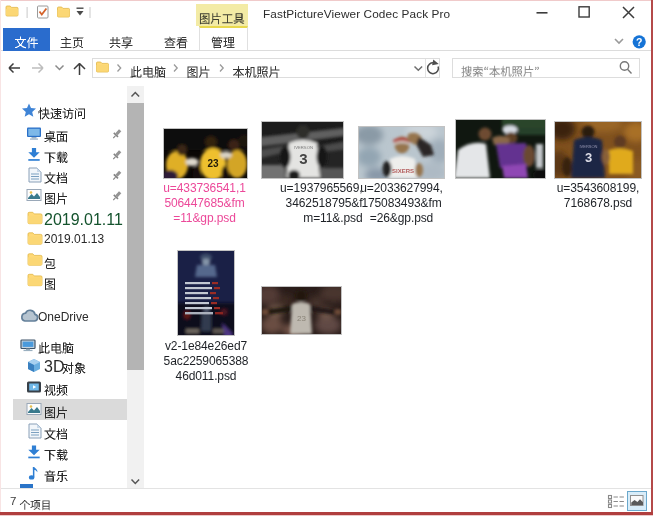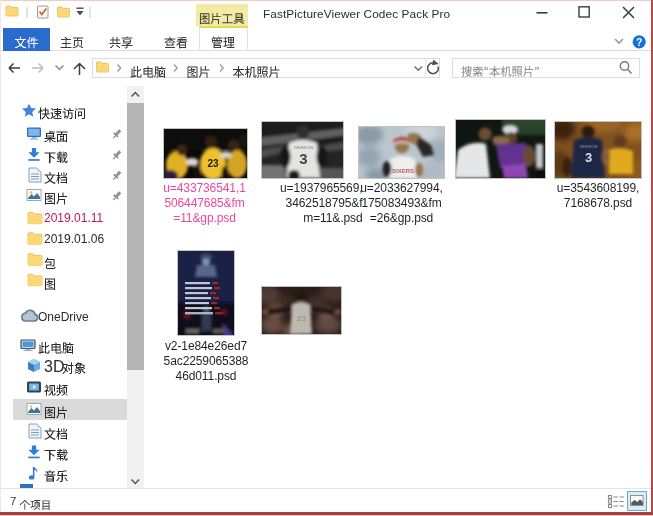--- a/index.html
+++ b/index.html
@@ -14,22 +14,22 @@
 <div style="position:absolute;left:0;top:515px;width:653px;height:1px;background:#eccaca"></div>
 <div style="position:absolute;left:196px;top:4px;width:52px;height:22px;background:#f3eba5"></div>
     <div style="position:absolute;left:263px;top:7px;font-size:11.8px;color:#2c2c2c;letter-spacing:0.1px">FastPictureViewer Codec Pack Pro</div>
     <div style="position:absolute;left:1px;top:50px;width:650px;height:1px;background:#dcdcdc"></div>
     <div style="position:absolute;left:3px;top:27.5px;width:47px;height:23px;background:#2a6ccd"></div>
     <div style="position:absolute;left:199px;top:26px;width:49px;height:24px;background:#fff;border-left:1px solid #e0e0e0;border-right:1px solid #e0e0e0;border-top:2px solid #e8d84e;box-sizing:border-box"></div>
     <div style="position:absolute;left:92px;top:57.5px;width:348px;height:20.5px;background:#fff;border:1px solid #ddd;box-sizing:border-box"></div>
     <div style="position:absolute;left:425px;top:58.5px;width:1px;height:18.5px;background:#e3e3e3"></div>
     <div style="position:absolute;left:451.5px;top:57.5px;width:188px;height:20.5px;background:#fff;border:1px solid #ddd;box-sizing:border-box"></div>
     <div style="position:absolute;left:13px;top:399px;width:114px;height:21px;background:#dadada"></div>
-    <div style="position:absolute;left:44px;top:211.0px;font-size:12px;color:#be185d">2019.01.11</div>
-    <div style="position:absolute;left:44px;top:231.5px;font-size:12px;color:#2a2a2a">2019.01.06</div>
+    <div style="position:absolute;left:44px;top:211.0px;font-size:16px;color:#14532d">2019.01.11</div>
+    <div style="position:absolute;left:44px;top:231.5px;font-size:12px;color:#2a2a2a">2019.01.13</div>
     <div style="position:absolute;left:38px;top:309.5px;font-size:12px;color:#2a2a2a">OneDrive</div>
     <div style="position:absolute;left:44px;top:358.0px;font-size:16px;color:#2a2a2a">3D</div>
     <div style="position:absolute;left:20px;top:484px;width:13px;height:4px;background:#2a74c8"></div>
     <div style="position:absolute;left:127px;top:86px;width:16.5px;height:402px;background:#f1f1f1"></div>
     <div style="position:absolute;left:127px;top:103px;width:16.5px;height:267px;background:#b4b4b4"></div>
     <div style="position:absolute;left:1px;top:488px;width:650px;height:1px;background:#e3e3e3"></div>
     <div style="position:absolute;left:10px;top:494.5px;font-size:11.5px;color:#3a3a3a">7</div>
     <div style="position:absolute;left:626.5px;top:490.5px;width:20.5px;height:20.5px;background:#d9edf9;border:1.4px solid #6aa8cc;box-sizing:border-box"></div>
     <div style="position:absolute;left:164px;top:129px;width:83px;height:49px;box-shadow:0 0 0 1px rgba(120,120,120,.45)">
       <svg width="83" height="49" viewBox="0 0 83 49" style="display:block">

